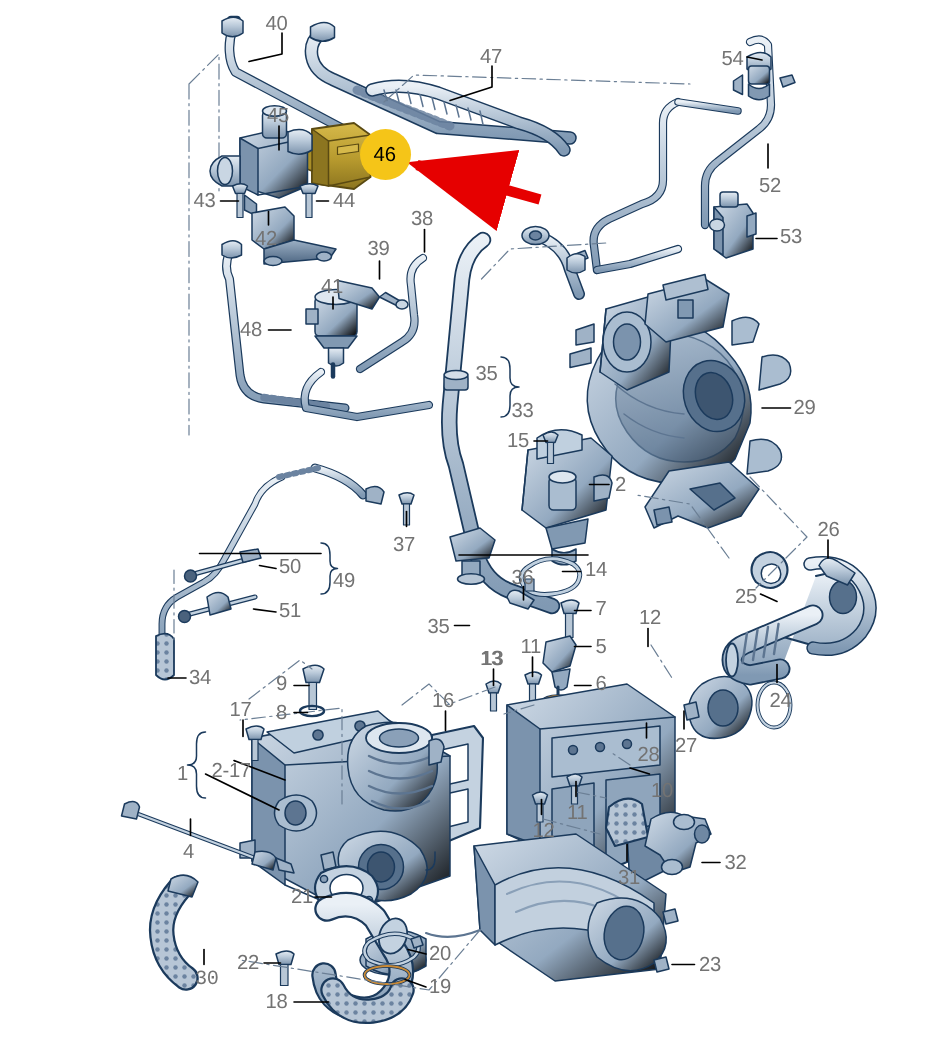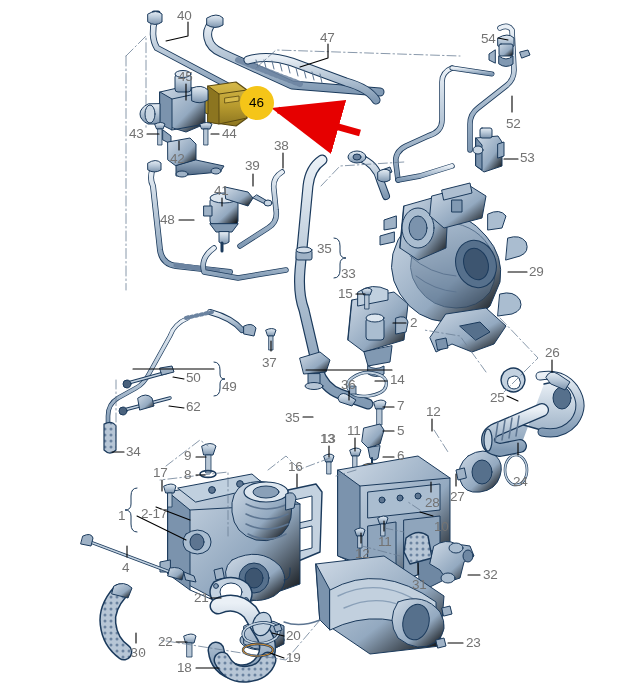--- a/index.html
+++ b/index.html
@@ -590,21 +590,21 @@
     <span class="lbl" style="left:341px;top:378px;">36</span>
     <span class="lbl" style="left:390px;top:373px;">14</span>
     <span class="lbl" style="left:490px;top:391px;">25</span>
     <span class="lbl" style="left:397px;top:399px;">7</span>
     <span class="lbl" style="left:285px;top:411px;">35</span>
     <span class="lbl" style="left:426px;top:405px;">12</span>
     <span class="lbl" style="left:397px;top:424px;">5</span>
     <span class="lbl" style="left:320px;top:432px;">13</span>
     <span class="lbl" style="left:347px;top:424px;">11</span>
     <span class="lbl" style="left:397px;top:449px;">6</span>
-    <span class="lbl" style="left:513px;top:475px;text-align:right;">24</span>
+    <span class="lbl" style="left:513px;top:460px;text-align:right;">24</span>
     <span class="lbl" style="left:288px;top:460px;">16</span>
     <span class="lbl" style="left:184px;top:449px;">9</span>
     <span class="lbl" style="left:126px;top:445px;">34</span>
     <span class="lbl" style="left:153px;top:466px;">17</span>
     <span class="lbl" style="left:184px;top:468px;">8</span>
     <span class="lbl" style="left:321px;top:432px;">13</span>
     <span class="lbl" style="left:425px;top:496px;">28</span>
     <span class="lbl" style="left:450px;top:490px;">27</span>
     <span class="lbl" style="left:118px;top:509px;">1</span>
     <span class="lbl" style="left:141px;top:507px;">2-17</span>
@@ -616,15 +616,15 @@
     <span class="lbl" style="left:483px;top:568px;">32</span>
     <span class="lbl" style="left:194px;top:591px;">21</span>
     <span class="lbl" style="left:286px;top:629px;">20</span>
     <span class="lbl" style="left:286px;top:651px;">19</span>
     <span class="lbl" style="left:158px;top:635px;">22</span>
     <span class="lbl" style="left:130px;top:647px;font-family:Liberation Mono, monospace;">30</span>
     <span class="lbl" style="left:177px;top:661px;">18</span>
     <span class="lbl" style="left:466px;top:636px;">23</span>
     <span class="lbl" style="left:222px;top:380px;">49</span>
     <span class="lbl" style="left:186px;top:371px;">50</span>
-    <span class="lbl" style="left:186px;top:400px;">62</span>
+    <span class="lbl" style="left:186px;top:400px;">51</span>
 
   </div>
 
 </body></html>

